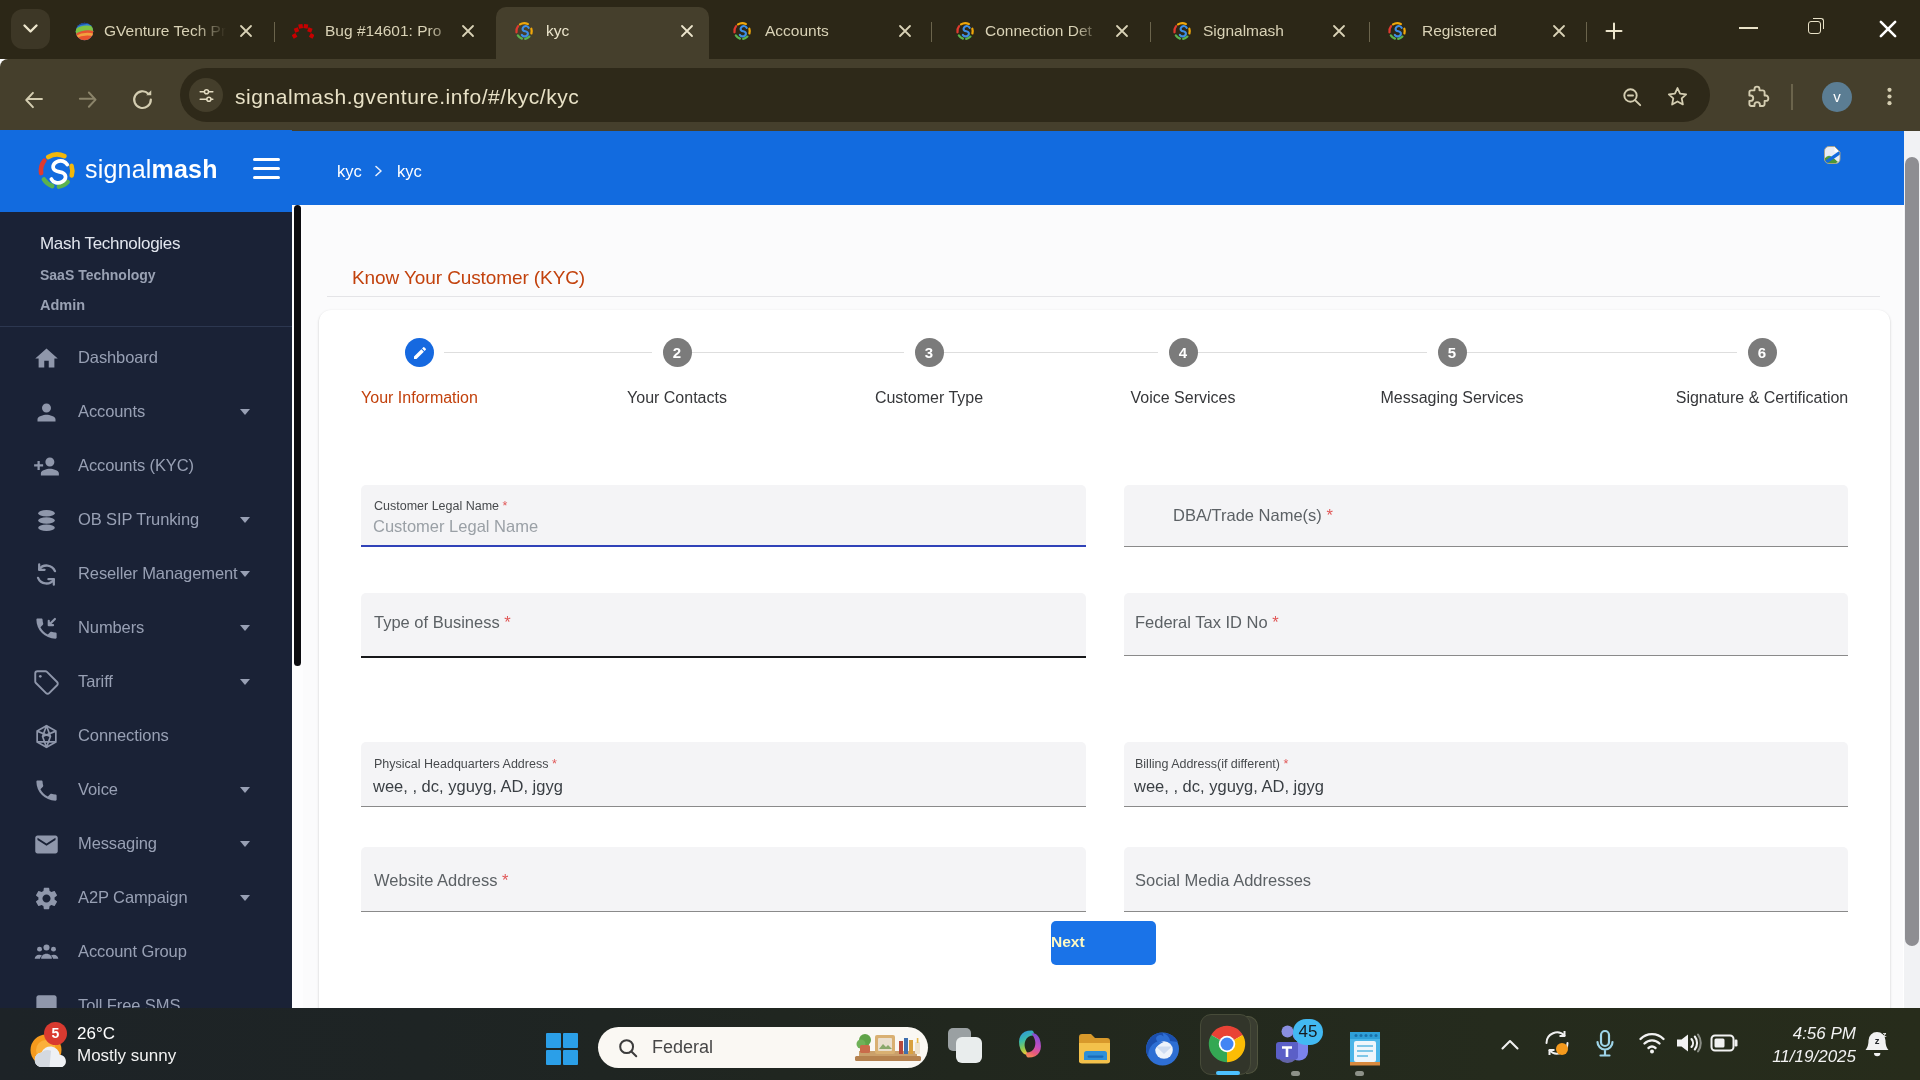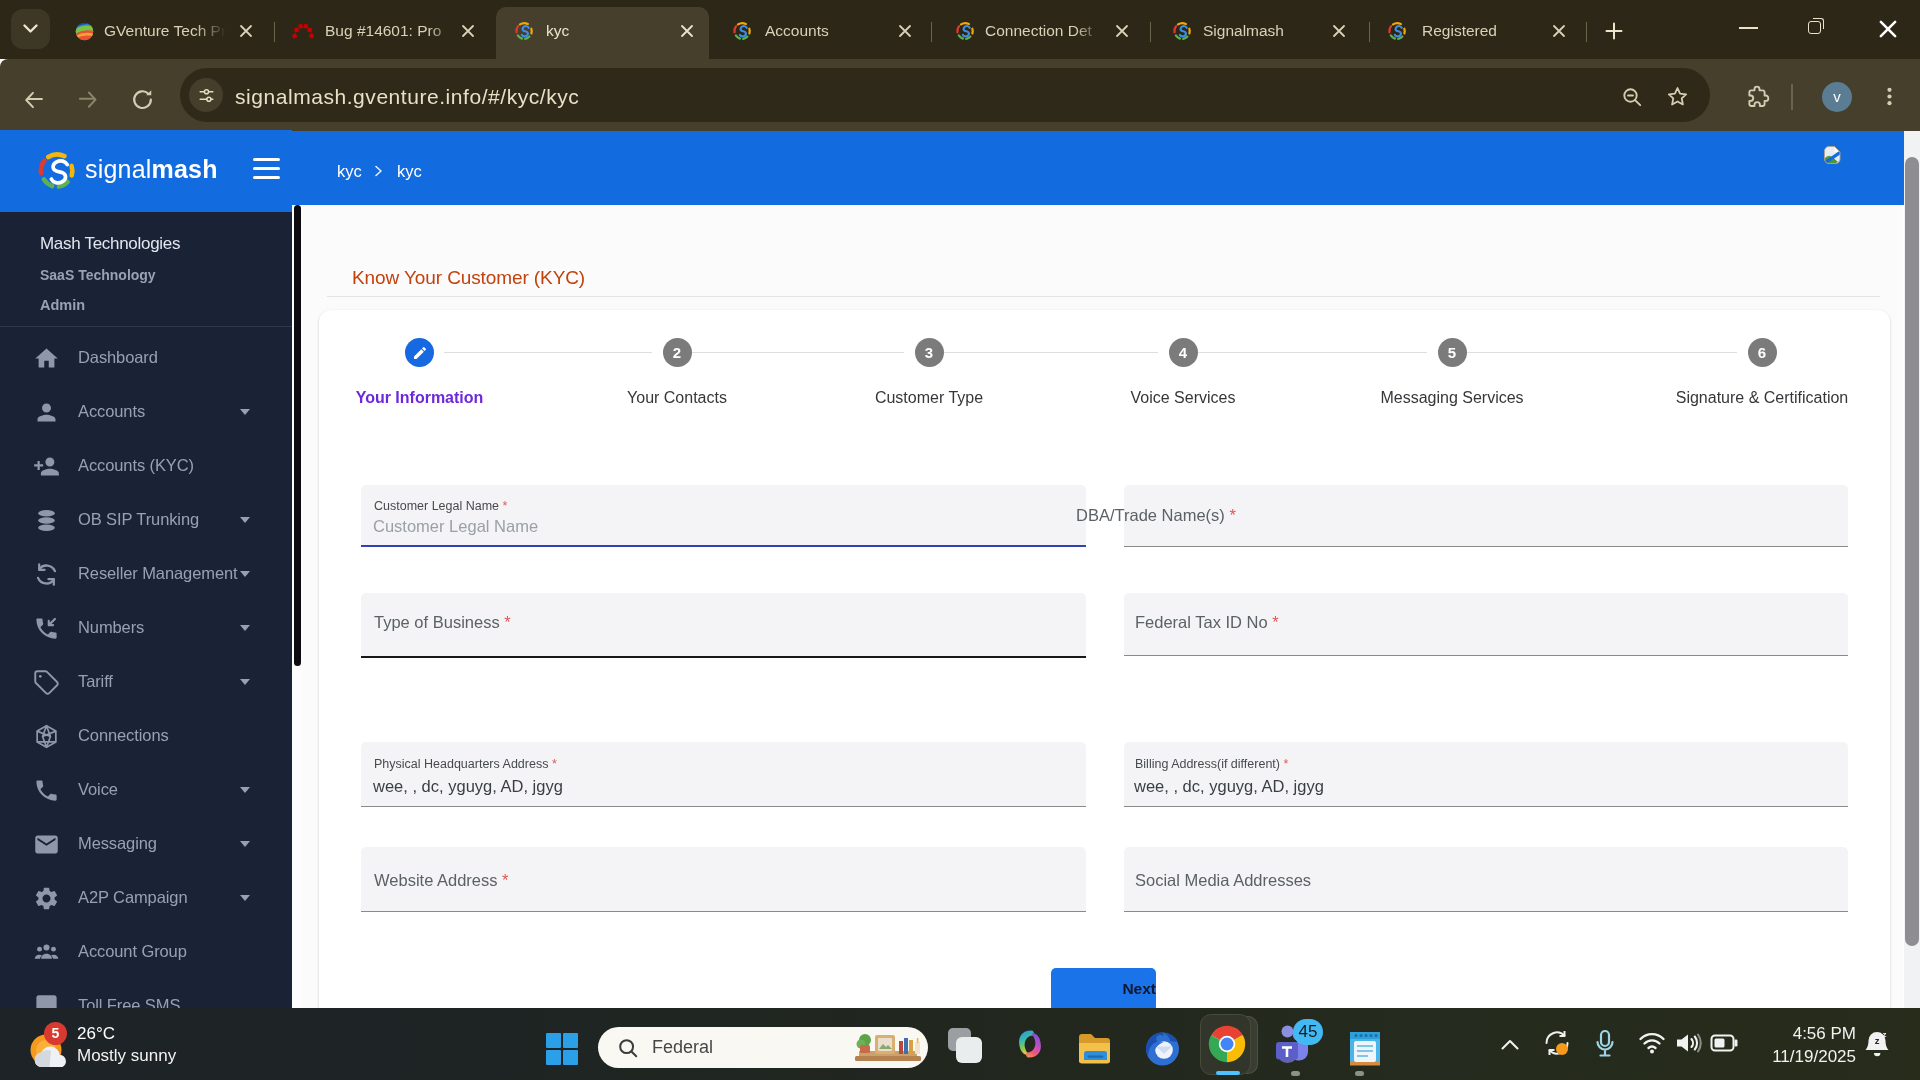--- a/index.html
+++ b/index.html
@@ -31,21 +31,21 @@
 .flabel-big { font-size:16.5px; color:#5c6165; }
 .fvalue { font-size:16.5px; color:#3a3f44; }
 .red { color:#e05757; }
 
 #pagescroll { left:1904px; top:131px; width:16px; height:949px; background:#f1f2f4; }
 #pagethumb { left:1905px; top:157px; width:14px; height:789px; background:#8e8e92; border-radius:7px; }
 #sidescrolltrack { left:292px; top:205px; width:11px; height:875px; background:#fdfdfe; }
 #sidethumb { left:294px; top:205px; width:7px; height:461px; background:#0c0c10; border-radius:4px; }
 
 #taskbar { left:0; top:1008px; width:1920px; height:72px; background:linear-gradient(90deg,#1d2327 0%,#1e2424 22%,#21271e 50%,#252b1d 78%,#272c1b 100%); }
-.traytxt { color:#f2f2f2; font-size:16px; }
+.traytxt { color:#f2f2f2; font-size:16px;font-style:italic; }
 </style>
 </head>
 <body>
 <div id="screen">
 <svg width="0" height="0" style="position:absolute">
 <defs>
 <g id="smfav">
   <g fill="none" stroke-width="2.7" stroke-linecap="round">
     <path d="M7.2 4.1 A9.6 9.6 0 0 1 16.6 3.6" stroke="#f0a70a"></path>
     <path d="M3 13.5 A9.6 9.6 0 0 1 4.9 6.2" stroke="#e03a2f"></path>
@@ -337,51 +337,51 @@
 <div class="abs connector" style="left:1466px;width:271px"></div>
 <div class="abs stepcircle" style="left:405px;top:338px;background:#1669e0"></div>
 <svg class="abs" style="left:411.5px;top:344.5px" width="16" height="16" viewBox="0 0 24 24" fill="#fff">
       <path d="M3 17.25V21h3.75L17.81 9.94l-3.75-3.75L3 17.25zM20.71 7.04c.39-.39.39-1.02 0-1.41l-2.34-2.34a.996.996 0 0 0-1.41 0l-1.83 1.83 3.75 3.75 1.83-1.83z"></path>
     </svg>
 <div class="abs stepcircle" style="left:662.5px;top:338px">2</div>
 <div class="abs stepcircle" style="left:914.5px;top:338px">3</div>
 <div class="abs stepcircle" style="left:1168.5px;top:338px">4</div>
 <div class="abs stepcircle" style="left:1437.5px;top:338px">5</div>
 <div class="abs stepcircle" style="left:1747.5px;top:338px">6</div>
-<div class="abs steplabel" style="left:289.5px;top:389px;font-weight:bold;color:#6d28d9">Your Information</div>
+<div class="abs steplabel" style="left:289.5px;top:389px;font-weight:normal;color:#c2410c">Your Information</div>
 <div class="abs steplabel" style="left:547px;top:389px">Your Contacts</div>
 <div class="abs steplabel" style="left:799px;top:389px">Customer Type</div>
 <div class="abs steplabel" style="left:1053px;top:389px">Voice Services</div>
 <div class="abs steplabel" style="left:1322px;top:389px">Messaging Services</div>
 <div class="abs steplabel" style="left:1632px;top:389px">Signature &amp; Certification</div>
 
 <div class="abs field" style="left:361px;top:485px;width:725px;border-bottom:2.5px solid #3042b8"></div>
 <div class="abs flabel-small" style="left:374px;top:499px">Customer Legal Name <span class="red">*</span></div>
 <div class="abs" style="left:373px;top:517px;font-size:16.5px;color:#9aa0a6">Customer Legal Name</div>
 <div class="abs field" style="left:1124px;top:485px;width:724px"></div>
-<div class="abs flabel-big" style="left:1076px;top:505.5px">DBA/Trade Name(s) <span class="red">*</span></div>
+<div class="abs flabel-big" style="left:1173px;top:505.5px">DBA/Trade Name(s) <span class="red">*</span></div>
 
 <div class="abs field" style="left:361px;top:593px;width:725px;height:64.5px;border-bottom:2.5px solid #17181a"></div>
 <div class="abs flabel-big" style="left:374px;top:613px">Type of Business <span class="red">*</span></div>
 <div class="abs field" style="left:1124px;top:593px;width:724px;height:63px"></div>
 <div class="abs flabel-big" style="left:1135px;top:613px">Federal Tax ID No <span class="red">*</span></div>
 
 <div class="abs field" style="left:361px;top:742px;width:725px;height:64.5px"></div>
 <div class="abs flabel-small" style="left:374px;top:757px">Physical Headquarters Address <span class="red">*</span></div>
 <div class="abs fvalue" style="left:373px;top:776.5px">wee, , dc, yguyg, AD, jgyg</div>
 <div class="abs field" style="left:1124px;top:742px;width:724px;height:64.5px"></div>
 <div class="abs flabel-small" style="left:1135px;top:757px">Billing Address(if different) <span class="red">*</span></div>
 <div class="abs fvalue" style="left:1134px;top:776.5px">wee, , dc, yguyg, AD, jgyg</div>
 
 <div class="abs field" style="left:361px;top:847px;width:725px;height:64.5px"></div>
 <div class="abs flabel-big" style="left:374px;top:871px">Website Address <span class="red">*</span></div>
 <div class="abs field" style="left:1124px;top:847px;width:724px;height:64.5px"></div>
 <div class="abs flabel-big" style="left:1135px;top:871px">Social Media Addresses</div>
 
-<div class="abs" style="left:1051px;top:968px;width:105px;height:44px;background:#1a73e8;border-radius:5px;color:#0f172a;font-size:15.5px;font-weight:bold;text-align:right;line-height:42px">Next</div>
+<div class="abs" style="left:1051px;top:921px;width:105px;height:44px;background:#1a73e8;border-radius:5px;color:#fef9c3;font-size:15.5px;font-weight:bold;text-align:left;line-height:42px">Next</div>
 
 <div class="abs" id="taskbar"></div>
 
 <svg class="abs" style="left:28px;top:1030px" width="48" height="42" viewBox="0 0 48 42">
 <circle cx="18" cy="20" r="15.5" fill="#f59a1d"></circle>
 <circle cx="18" cy="20" r="10" fill="#fbb03b"></circle>
 <path d="M12 37 a7.5 7.5 0 0 1 1.5-14.6 a9.5 9.5 0 0 1 18.2 2.4 a6.5 6.5 0 0 1 2.8 12.2 z" fill="#eef1f5"></path>
 <path d="M12 37 a7.5 7.5 0 0 1 1.5-14.6 a9.5 9.5 0 0 1 9.5-1.6 l-1.5 16.2z" fill="#d4d9e0"></path>
 </svg>
 <div class="abs" style="left:44px;top:1022px;width:23px;height:23px;border-radius:50%;background:#d93a30;color:#fff;font-size:14px;font-weight:bold;text-align:center;line-height:23px">5</div>

